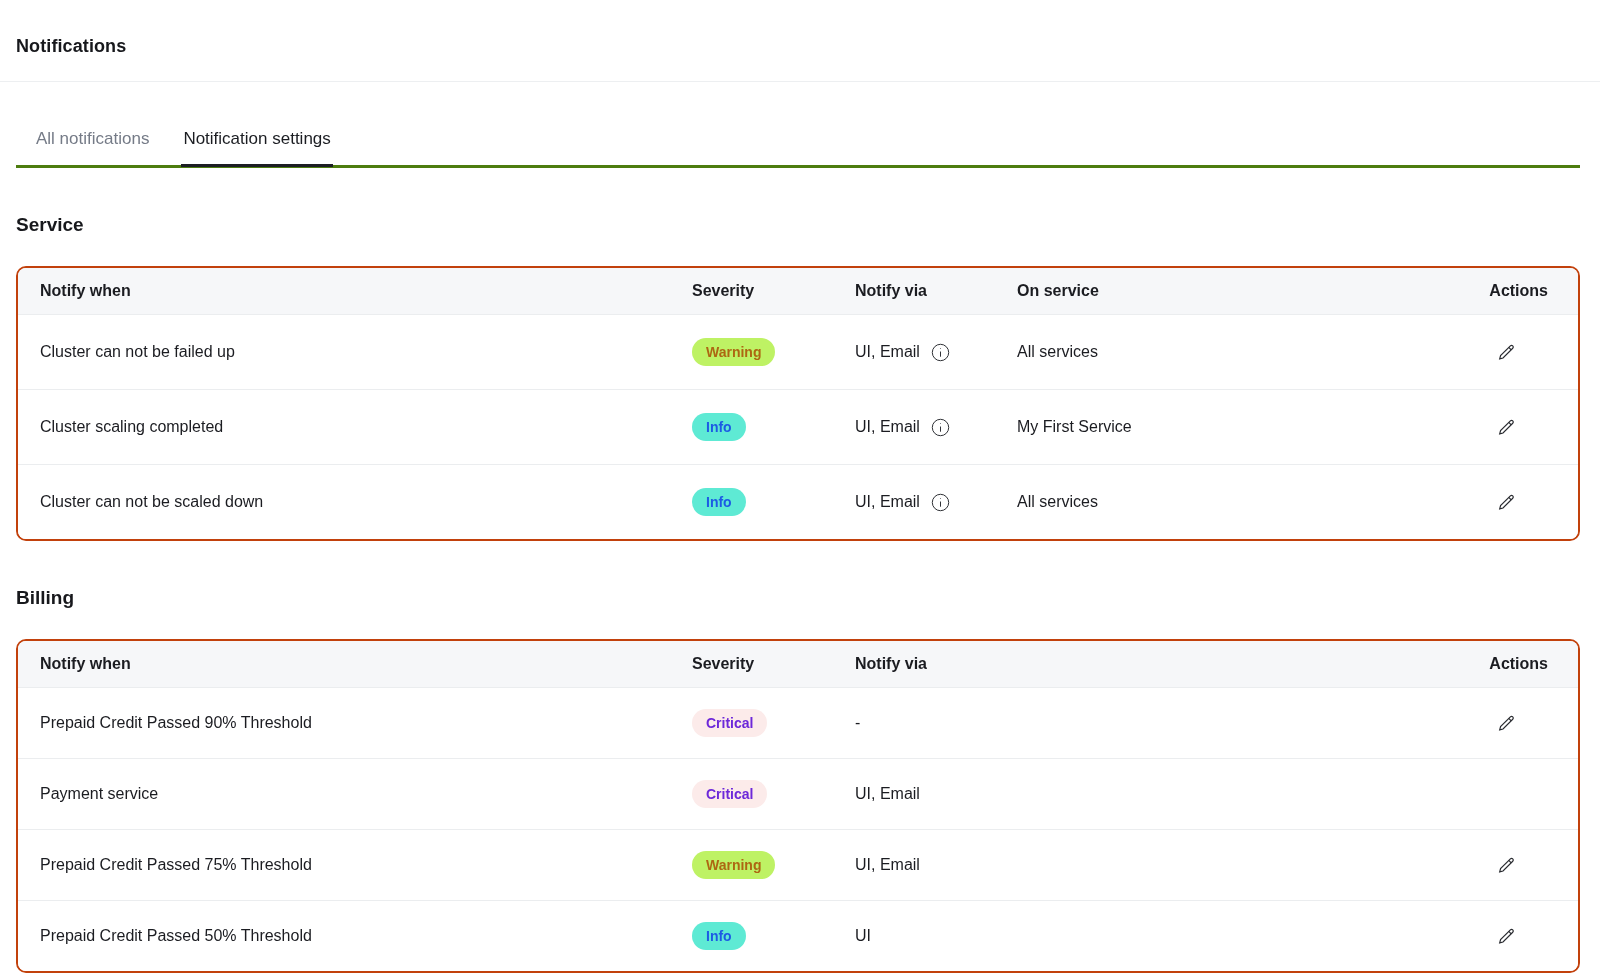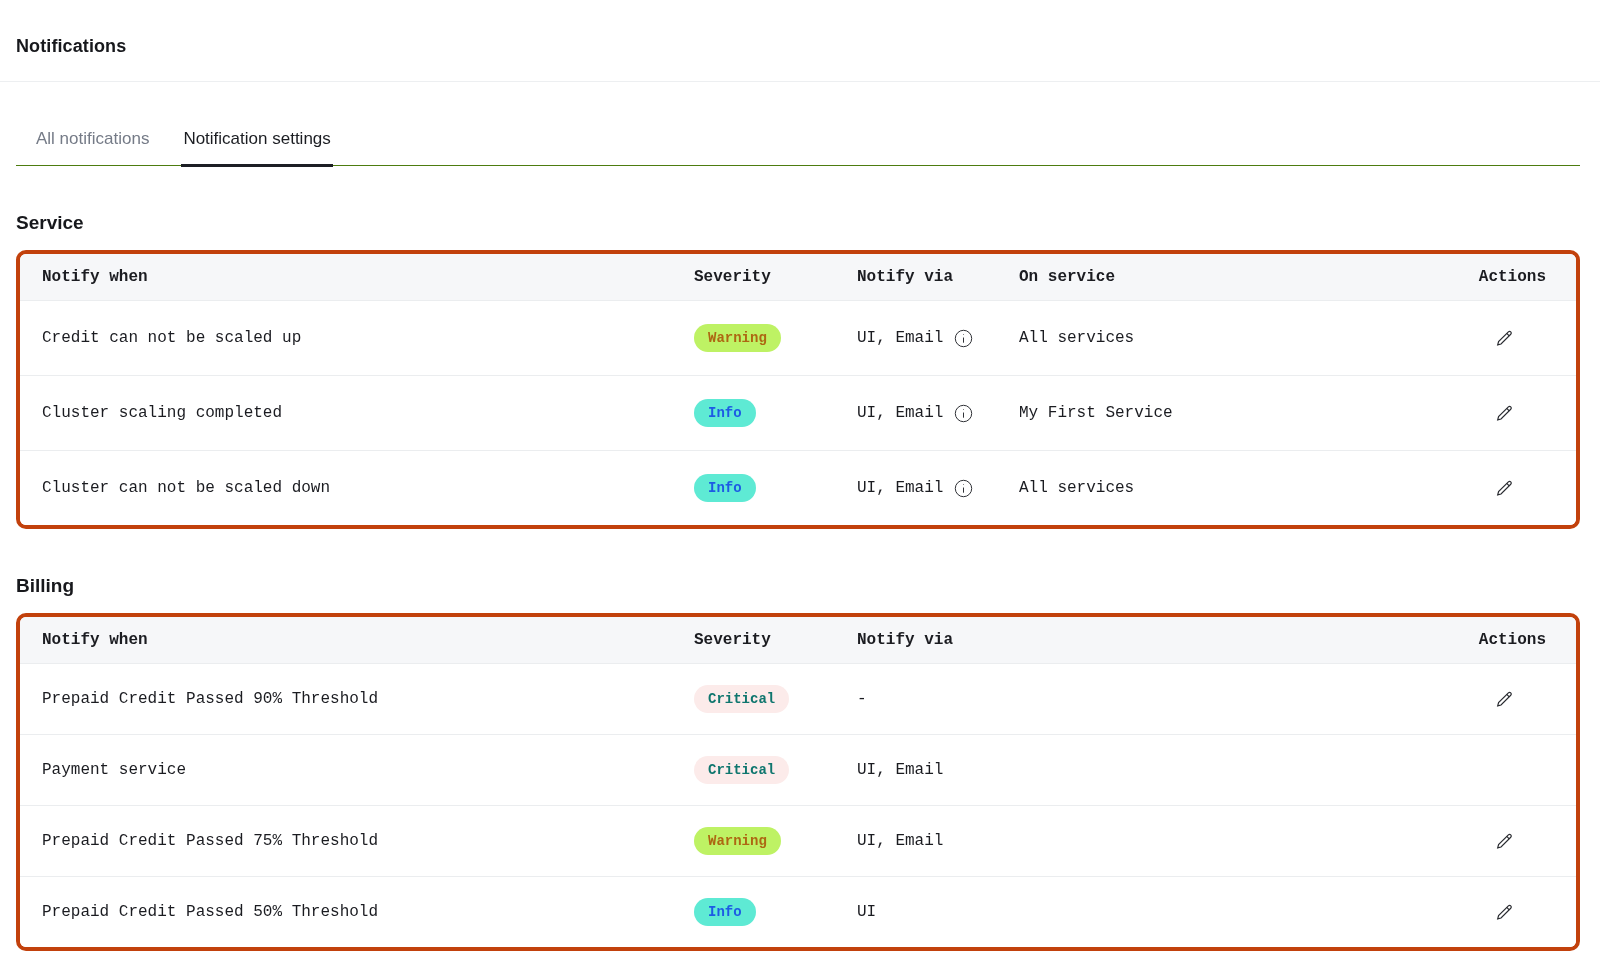--- a/index.html
+++ b/index.html
@@ -4,48 +4,48 @@
 <style>
   * { margin:0; padding:0; box-sizing:border-box; }
   html,body { width:1600px; height:976px; background:#ffffff;
     font-family:"Liberation Sans", sans-serif; color:#1b1c21; }
 
   .page-header { padding:8px 5px 0 16px;margin-top:28px; }
   .page-title { font-size:18px; font-weight:700; letter-spacing:.1px; color:#17181c; }
   .top-divider { border-bottom:1px solid #edeff1; margin-top:24px; }
 
   .tabs { display:flex; gap:30px; margin:0 20px 0 16px; padding-left:18px;
-    border-bottom:1px solid #4d7c0f; }
+    border-bottom:3px solid #4d7c0f; }
   .tab { padding:47px 2px 15px 2px; font-size:17px; border-bottom:3px solid transparent;
     margin-bottom:-2px; cursor:pointer; white-space:nowrap; }
   .tab.inactive { color:#757b87; }
   .tab.active { color:#1b1d22; font-weight:500; border-bottom-color:#1c1e24;text-align:right; }
 
   .content { margin:0 20px 0 16px; }
   .section-title { font-size:19px; font-weight:700; color:#17181c; margin-top:46px; }
 
-  .table { border:4px solid #c2410c; border-radius:10px; margin-top:16px; overflow:hidden; background:#fff;font-family:Liberation Mono, monospace; }
+  .table { border:2px solid #c2410c; border-radius:10px; margin-top:30px; overflow:hidden; background:#fff; }
   .thead { display:grid; align-items:center; background:#f6f7f9; height:46px;
     font-size:14.5px; font-weight:600; color:#1c1d22; }
   .trow { display:grid; align-items:center; border-top:1px solid #ebedef; background:#fff; }
   .service-grid { grid-template-columns:674px 163px 162px 391px 1fr; }
   .billing-grid { grid-template-columns:674px 163px 553px 1fr; }
   .service .trow { height:75px; }
   .billing .trow { height:71px; }
 
   .cell { font-size:16px; color:#1b1c21; }
   .cell.first { padding-left:22px; }
   .cell.actions-h { justify-self:end; padding-right:30px; }
   .cell.actions { justify-self:end; padding-right:62px; display:flex; align-items:center; }
 
   .badge { display:inline-flex; align-items:center; padding:6px 14px; border-radius:999px;
     font-size:14px; font-weight:600; line-height:1.15; }
   .badge-warning { background:#bef264; color:#ad6712; }
   .badge-info { background:#5eead4; color:#1d5be4; }
-  .badge-critical { background:#fcebea; color:#0f766e; }
+  .badge-critical { background:#fcebea; color:#6d28d9; }
 
   .via { display:flex; align-items:center; gap:10px; }
   .info-btn { background:none; border:none; padding:0; display:flex; align-items:center; cursor:pointer; }
   .info-btn svg { width:21px; height:21px; stroke:#26282d; }
 
   .edit-btn { background:none; border:none; padding:0; cursor:pointer; display:flex; align-items:center; }
   .edit-btn svg { width:19px; height:19px; stroke:#292b30; }
 </style>
 </head>
 <body>
@@ -67,21 +67,21 @@
     <div class="table">
       <div class="thead service-grid">
         <div class="cell first">Notify when</div>
         <div class="cell">Severity</div>
         <div class="cell">Notify via</div>
         <div class="cell">On service</div>
         <div class="cell actions-h">Actions</div>
       </div>
 
       <div class="trow service-grid">
-        <div class="cell first">Credit can not be scaled up</div>
+        <div class="cell first">Cluster can not be failed up</div>
         <div class="cell"><span class="badge badge-warning">Warning</span></div>
         <div class="cell via">
           <span>UI, Email</span>
           <button class="info-btn" aria-label="info">
             <svg viewBox="0 0 22 22" fill="none">
                 <circle cx="11" cy="11" r="8.6"></circle>
                 <line x1="11" y1="10" x2="11" y2="15.4"></line>
                 <circle cx="11" cy="6.9" r="0.5" fill="#26282d" stroke="none"></circle>
               </svg>
           </button>

